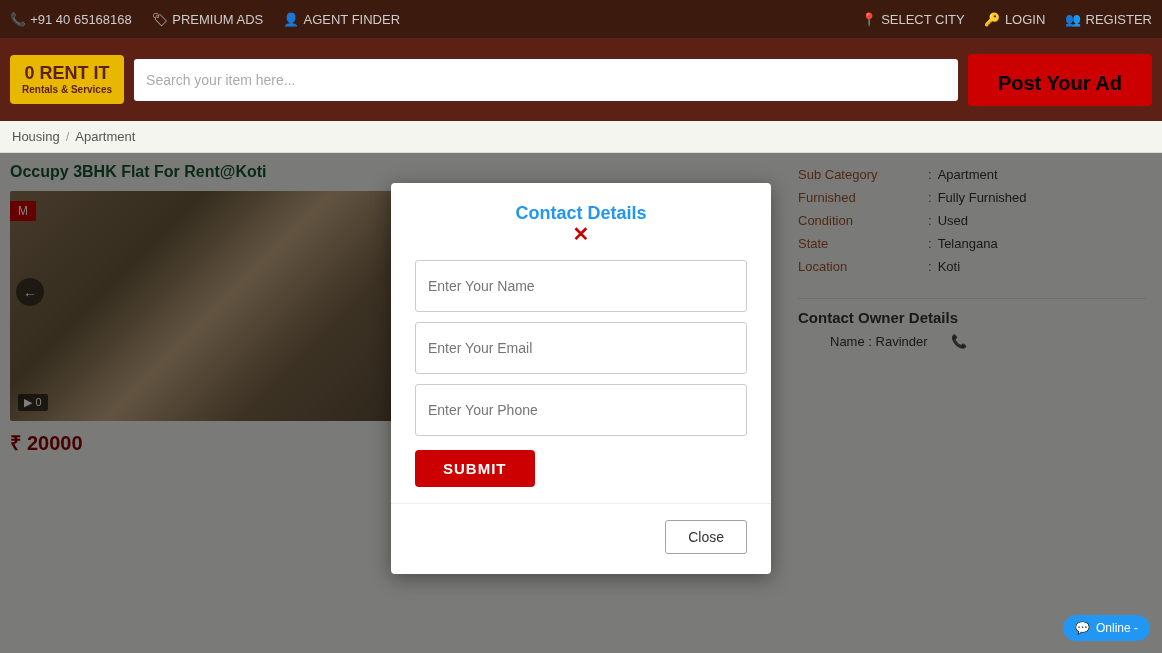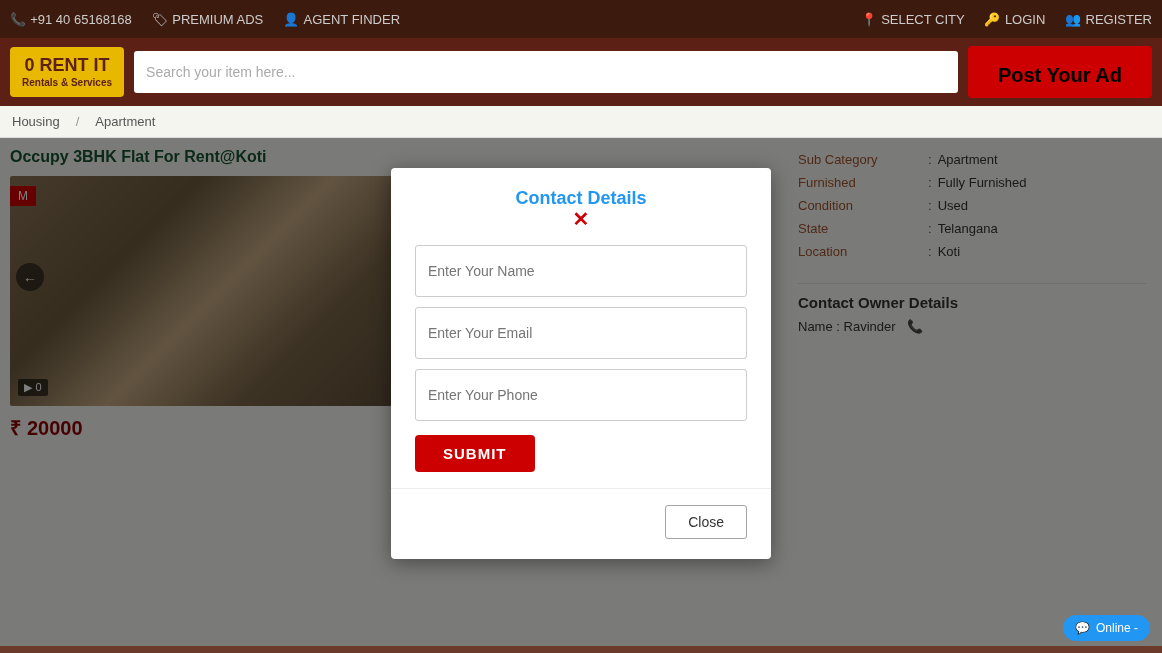--- a/index.html
+++ b/index.html
@@ -28,21 +28,21 @@
       display: flex;
       gap: 20px;
     }
 
     
     .main-header {
       background: #5c2015;
       display: flex;
       align-items: center;
       padding: 6px 10px;
-      height: 68px;
+      height: 83px;
       gap: 10px;
     }
     .logo-box {
       background: #e8b800;
       color: #5c2015;
       font-weight: bold;
       font-size: 18px;
       padding: 8px 12px;
       border-radius: 4px;
       line-height: 1.2;
@@ -74,21 +74,21 @@
     }
 
     
     .breadcrumb {
       background: #f5f5f0;
       padding: 8px 12px;
       font-size: 13px;
       color: #666;
       display: flex;
       align-items: center;
-      gap: 16px;
+      gap: 6px;
       border-bottom: 1px solid #ddd;
       height: 32px;
     }
     .breadcrumb a { color: #555; text-decoration: none; }
     .breadcrumb .sep { color: #999; }
     .breadcrumb .current { color: #555; }
 
     
     .page-content {
       display: flex;
@@ -194,21 +194,22 @@
     }
     .contact-title {
       font-size: 15px;
       font-weight: bold;
       color: #333;
       margin-bottom: 8px;
     }
     .contact-row {
       display: flex;
       align-items: center;
-      gap: 12px;
+      gap: 24px;
+      margin-left: 32px;
     }
     .contact-name {
       font-size: 13px;
       color: #333;
     }
     .contact-btn {
       background: #8b1a1a;
       color: #fff;
       font-size: 12px;
       padding: 6px 12px;

